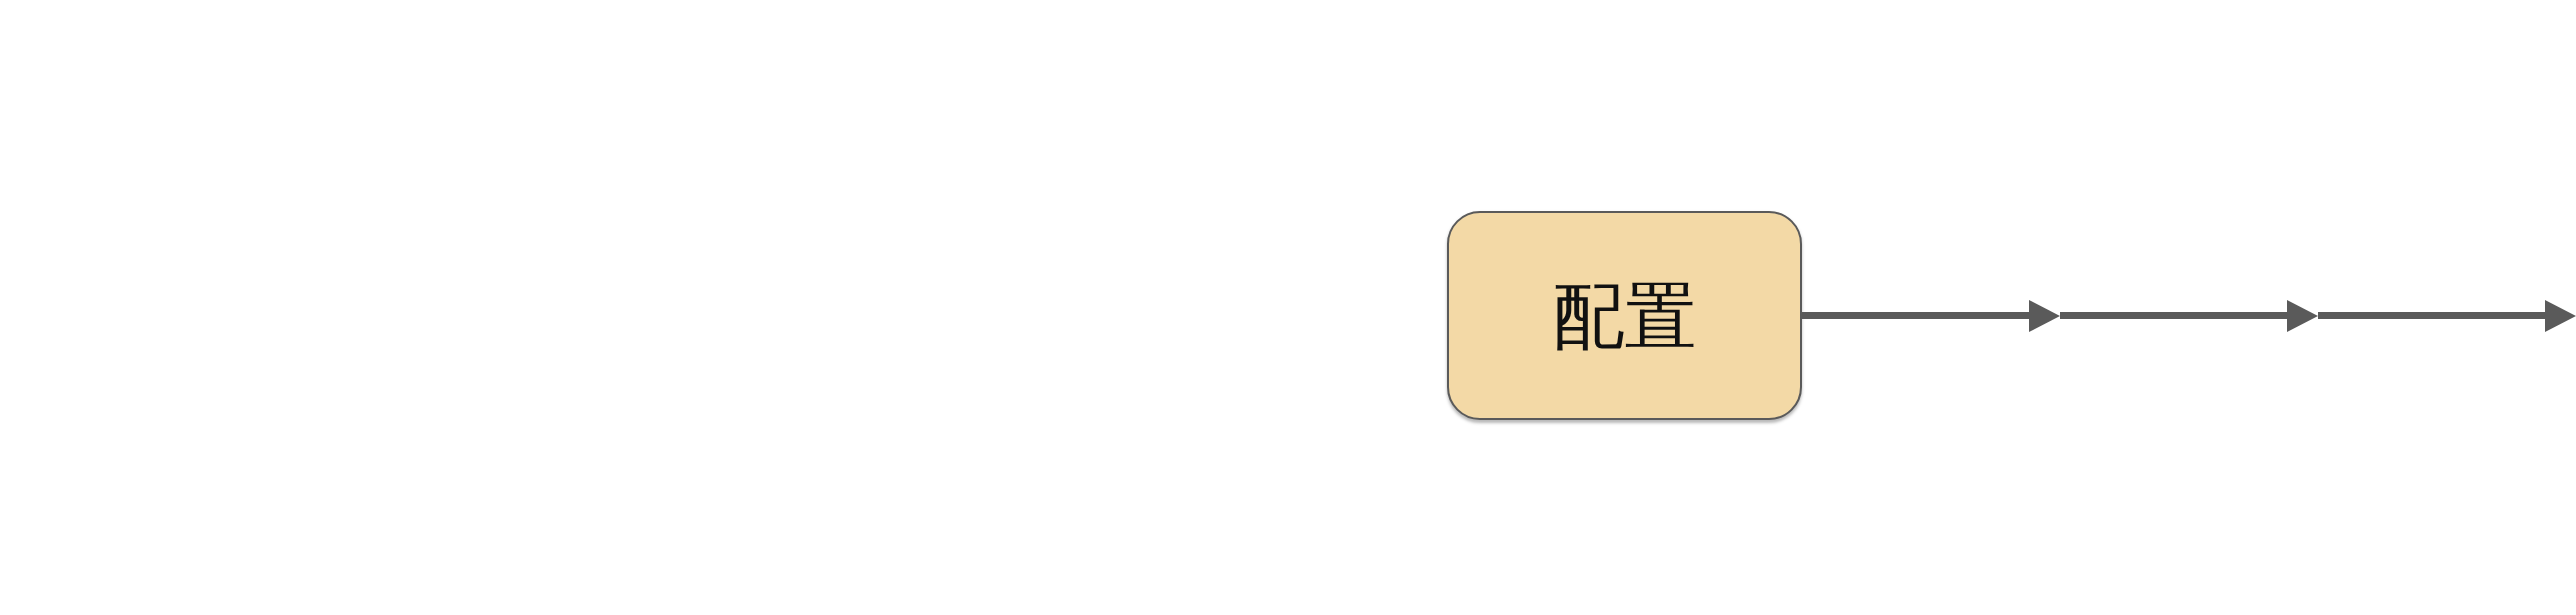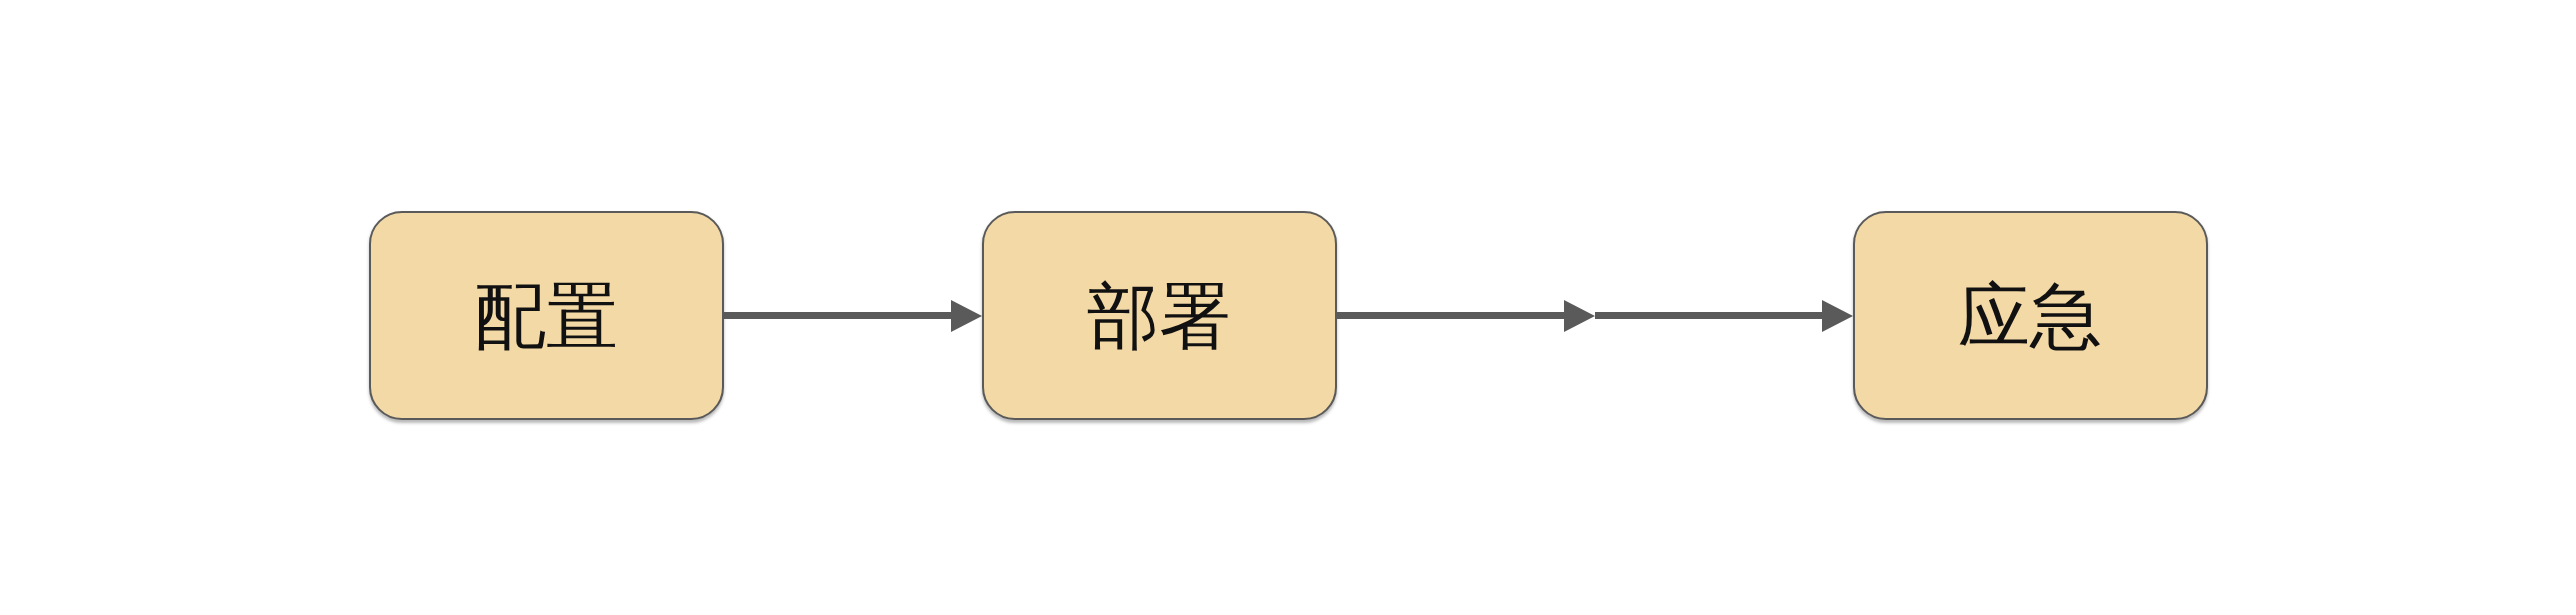--- a/index.html
+++ b/index.html
@@ -15,21 +15,21 @@
     overflow: hidden;
     font-family: "Liberation Sans", sans-serif;
   }
   .flow-row {
     position: absolute;
     left: 0;
     right: 0;
     top: 211px;
     height: 209px;
     display: flex;
-    justify-content: center;
+    justify-content: flex-end;
     align-items: center;
   }
   .node {
     width: 355px;
     height: 209px;
     box-sizing: border-box;
     background: var(--node-fill, #F3D9A6);
     border: 2.3px solid var(--node-border, #5A5A5A);
     border-radius: 33px;
     box-shadow: 0 2.3px 3.1px rgba(0, 0, 0, 0.28);
@@ -72,34 +72,28 @@
 
     <div class="node">
       <span class="node-label">配置</span>
     </div>
 
     <div class="edge">
       <div class="edge-line"></div>
       <div class="edge-head"></div>
     </div>
 
-    <div class="node">
-      <span class="node-label">部署</span>
-    </div>
 
     <div class="edge">
       <div class="edge-line"></div>
       <div class="edge-head"></div>
     </div>
 
 
     <div class="edge">
       <div class="edge-line"></div>
       <div class="edge-head"></div>
     </div>
 
-    <div class="node">
-      <span class="node-label">应急</span>
-    </div>
 
   </div>
 </div>
 
 
 </body></html>

